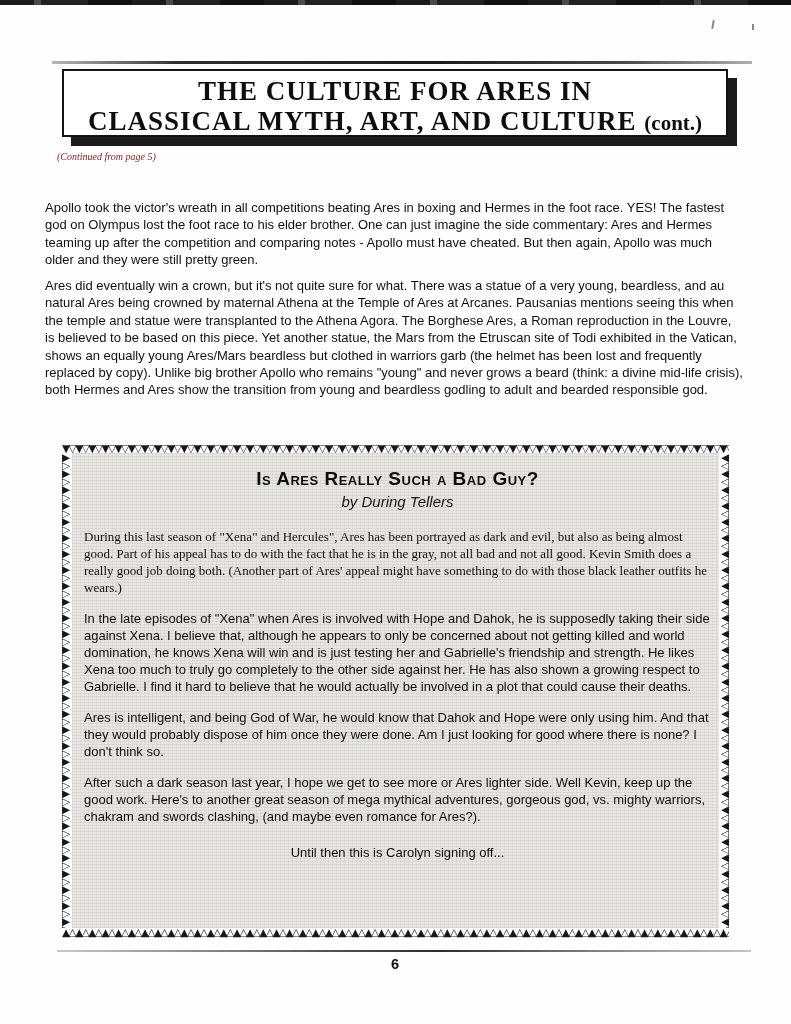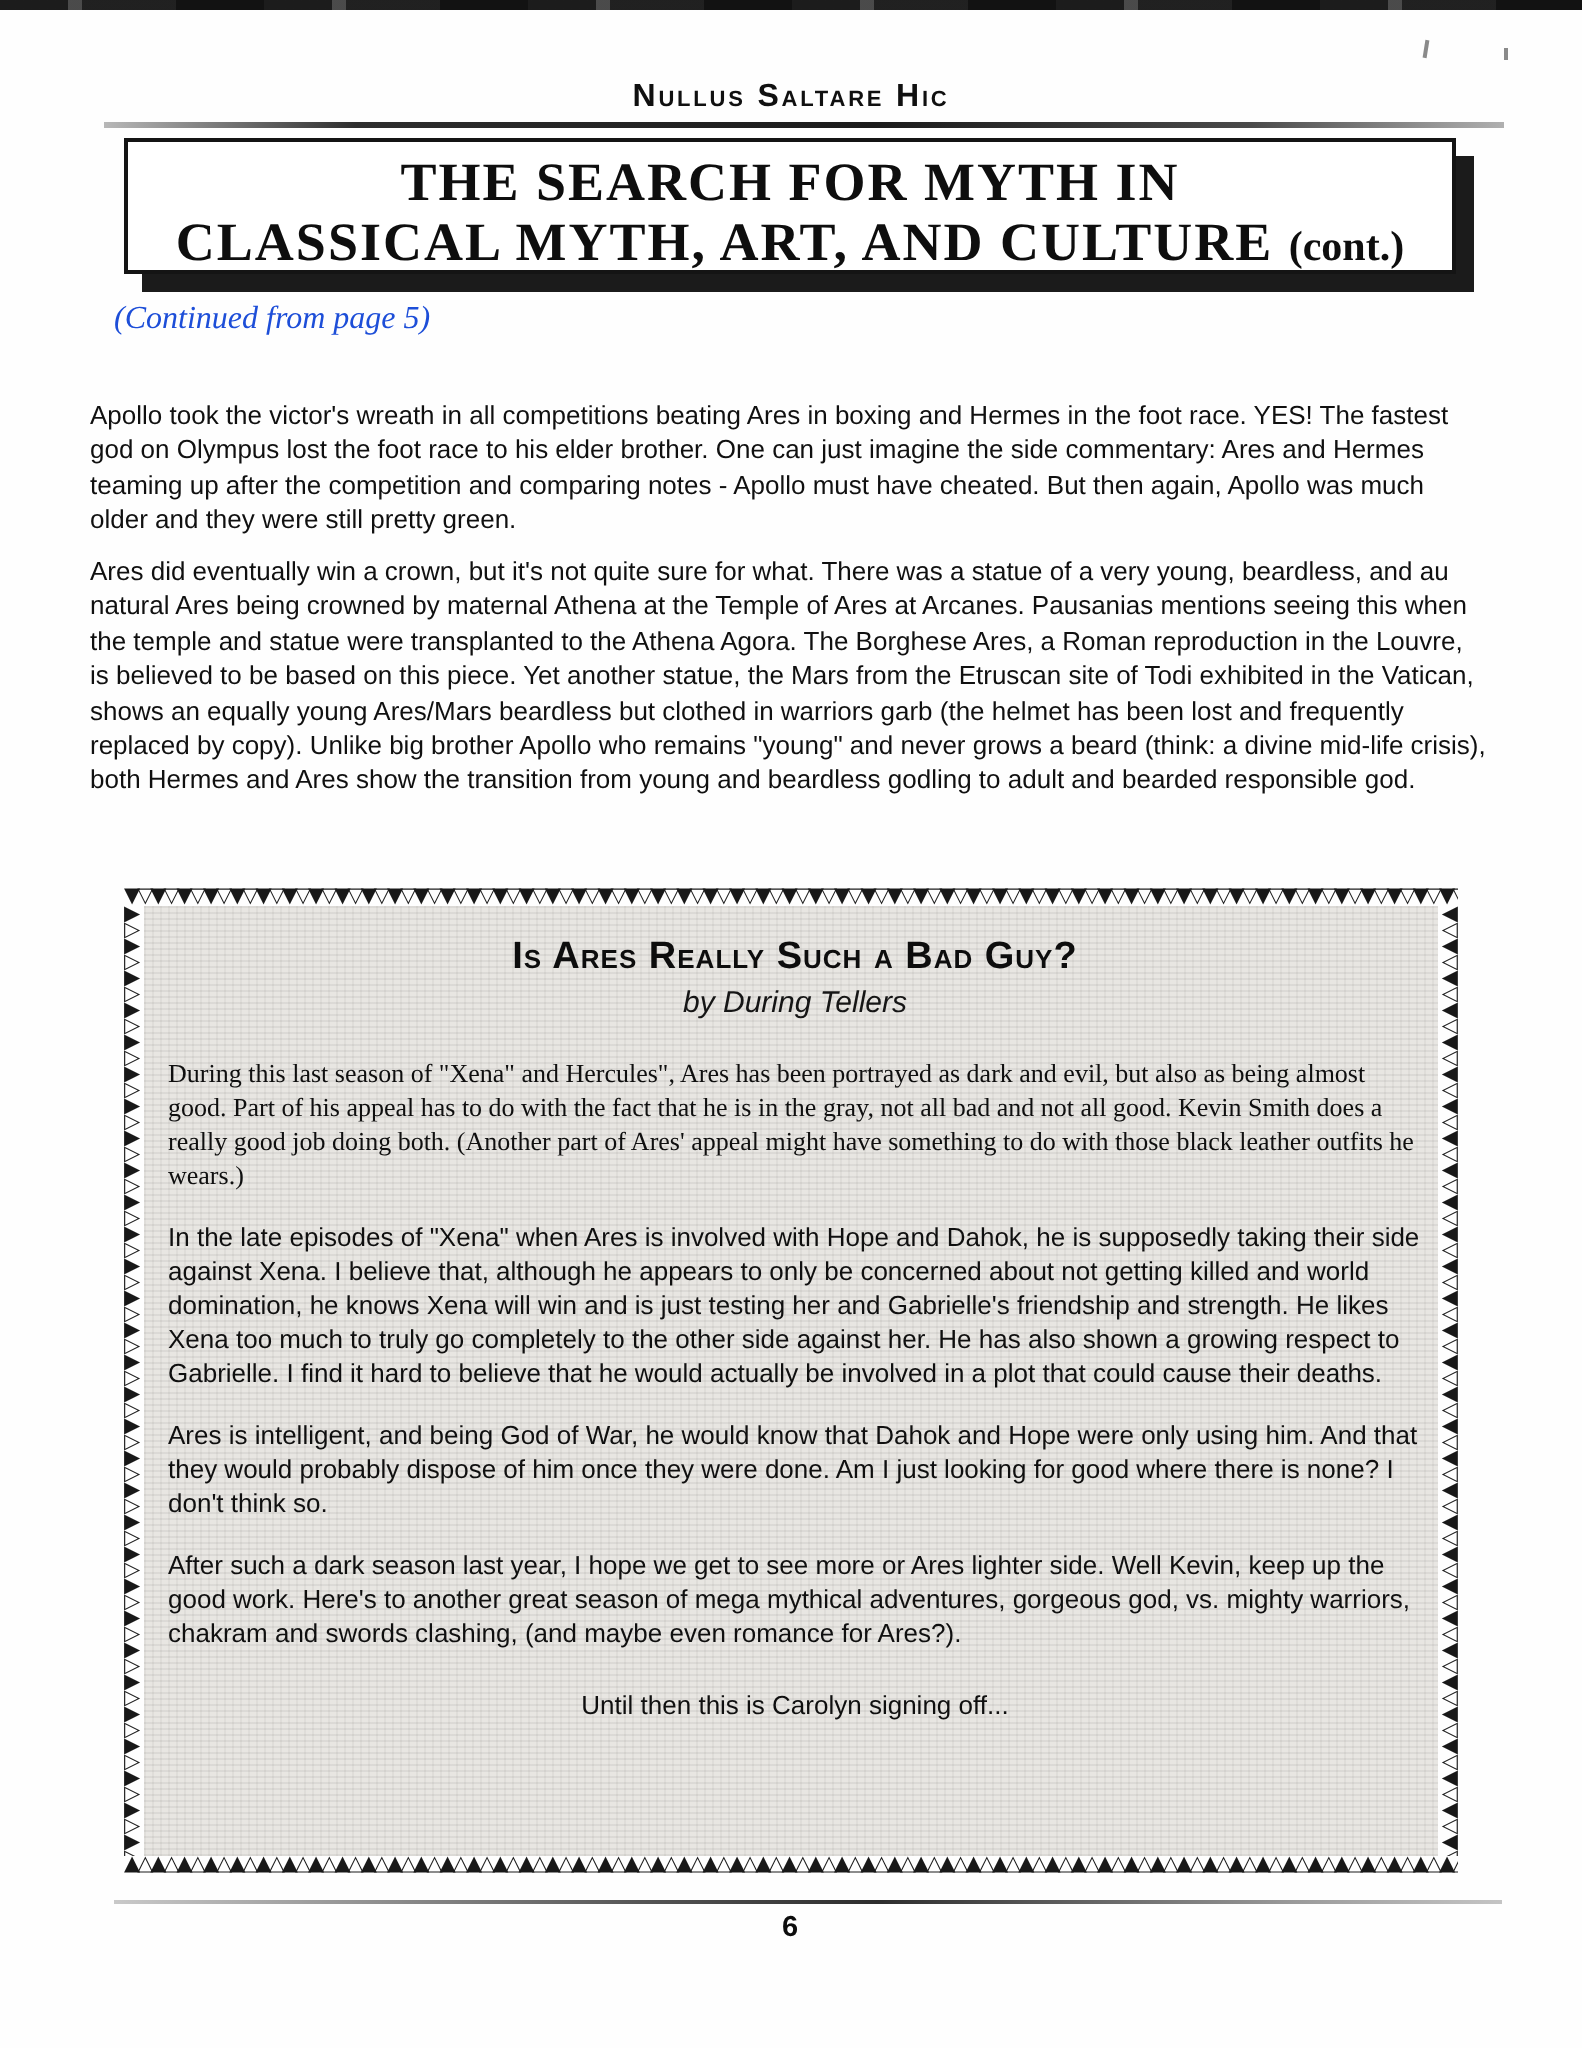--- a/index.html
+++ b/index.html
@@ -36,21 +36,21 @@
     position:absolute; left:62px; top:69px; width:666px; height:68px;
     background:#fff; border:2px solid #141414; box-shadow:9px 9px 0 #1b1b1b;
     text-align:center; font-family:"Liberation Serif","DejaVu Serif",serif;
     font-weight:bold; padding-top:5px; color:#0e0e0e;
   }
   .title-line { font-size:27px; line-height:30px; letter-spacing:1px; white-space:nowrap; }
   .cont { font-size:21px; letter-spacing:0; }
 
   .continued {
     position:absolute; left:57px; top:151px;
-    font-family:"Liberation Serif","DejaVu Serif",serif; font-style:italic; font-size:16px; color:#1d4ed8;
+    font-family:"Liberation Serif","DejaVu Serif",serif; font-style:italic; font-size:10px; color:#7f1d1d;
   }
 
   .body-para {
     position:absolute; left:45px; width:698px;
     font-size:13px; line-height:17.4px; color:#101010;
   }
   .p1 { top:199px; }
   .p2 { top:277px; }
 
   
@@ -92,25 +92,24 @@
 </style>
 </head>
 <body>
 
 <div class="page">
 
   <div class="scan-bar"></div>
   <div class="mark mark1"></div>
   <div class="mark mark2"></div>
 
-  <div class="masthead">Nullus Saltare Hic</div>
   <div class="rule rule-top"></div>
 
   <div class="title-box">
-    <div class="title-line">THE SEARCH FOR MYTH IN</div>
+    <div class="title-line">THE CULTURE FOR ARES IN</div>
     <div class="title-line"><span>CLASSICAL MYTH, ART, AND CULTURE</span> <span class="cont">(cont.)</span></div>
   </div>
 
   <div class="continued">(Continued from page 5)</div>
 
   <p class="body-para p1">Apollo took the victor's wreath in all competitions beating Ares in boxing and Hermes in the foot race. YES! The fastest god on Olympus lost the foot race to his elder brother. One can just imagine the side commentary: Ares and Hermes teaming up after the competition and comparing notes - Apollo must have cheated. But then again, Apollo was much older and they were still pretty green.</p>
   <p class="body-para p2">Ares did eventually win a crown, but it's not quite sure for what. There was a statue of a very young, beardless, and au natural Ares being crowned by maternal Athena at the Temple of Ares at Arcanes. Pausanias mentions seeing this when the temple and statue were transplanted to the Athena Agora. The Borghese Ares, a Roman reproduction in the Louvre, is believed to be based on this piece. Yet another statue, the Mars from the Etruscan site of Todi exhibited in the Vatican, shows an equally young Ares/Mars beardless but clothed in warriors garb (the helmet has been lost and frequently replaced by copy). Unlike big brother Apollo who remains "young" and never grows a beard (think: a divine mid-life crisis), both Hermes and Ares show the transition from young and beardless godling to adult and bearded responsible god.</p>
 
   <div class="feature-box">
     <div class="zz zz-top">▼▽▼▽▼▽▼▽▼▽▼▽▼▽▼▽▼▽▼▽▼▽▼▽▼▽▼▽▼▽▼▽▼▽▼▽▼▽▼▽▼▽▼▽▼▽▼▽▼▽▼▽▼▽▼▽▼▽▼▽▼▽▼▽▼▽▼▽▼▽▼▽▼▽▼▽▼▽▼▽▼▽▼▽▼▽▼▽▼▽▼▽▼▽▼▽▼▽▼▽▼▽▼▽▼▽▼▽▼▽▼▽▼▽▼▽▼▽▼▽▼▽▼▽▼▽▼▽▼▽▼▽▼▽▼▽▼▽▼▽▼▽▼▽▼▽▼▽▼▽▼▽▼▽▼▽▼▽▼▽</div>

